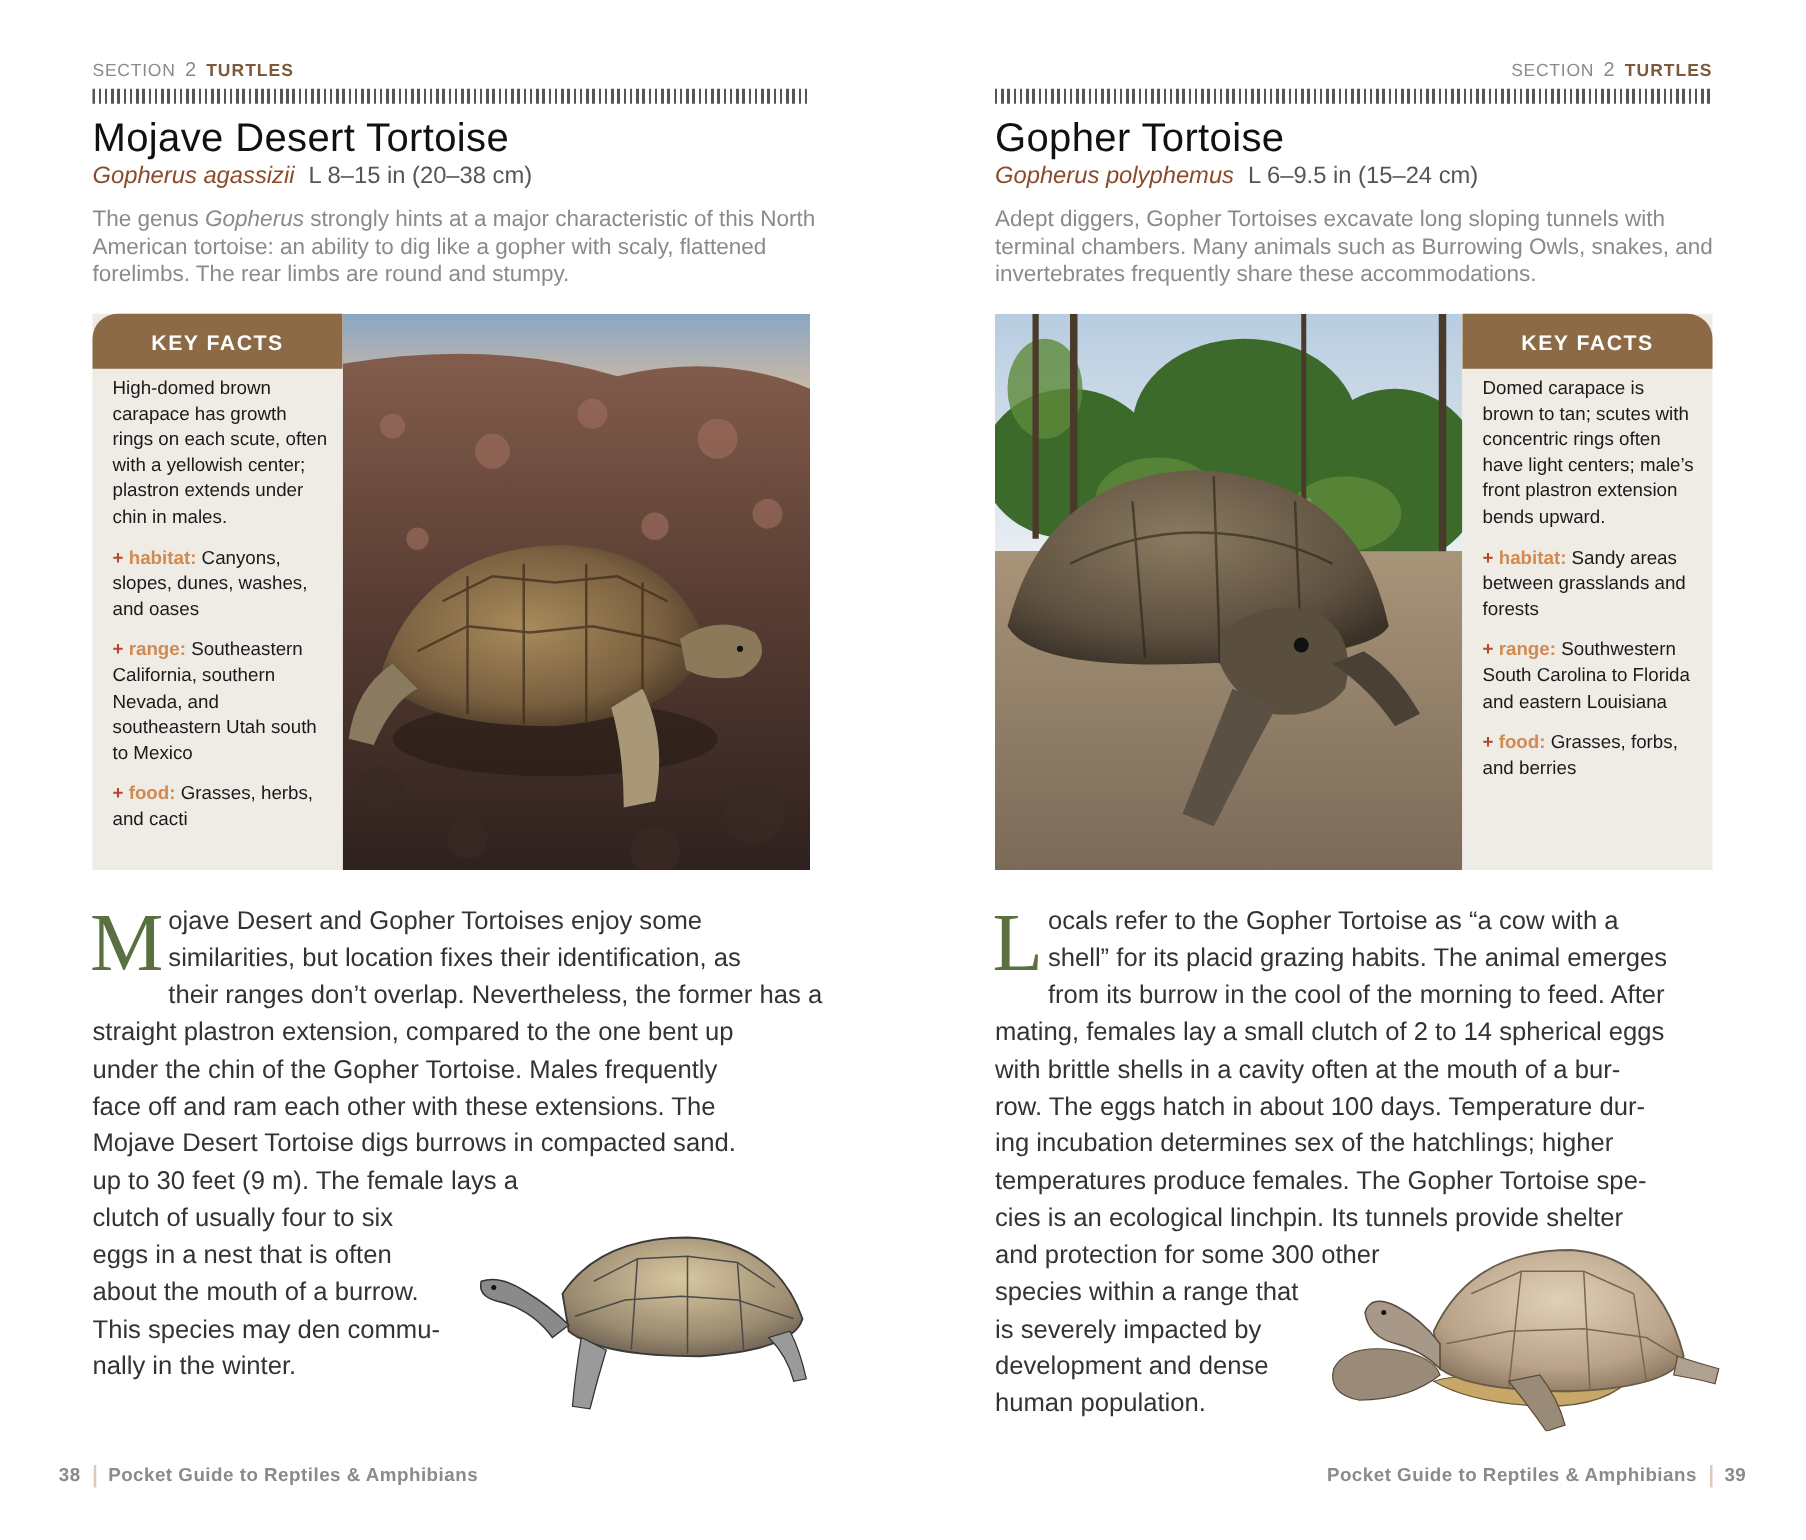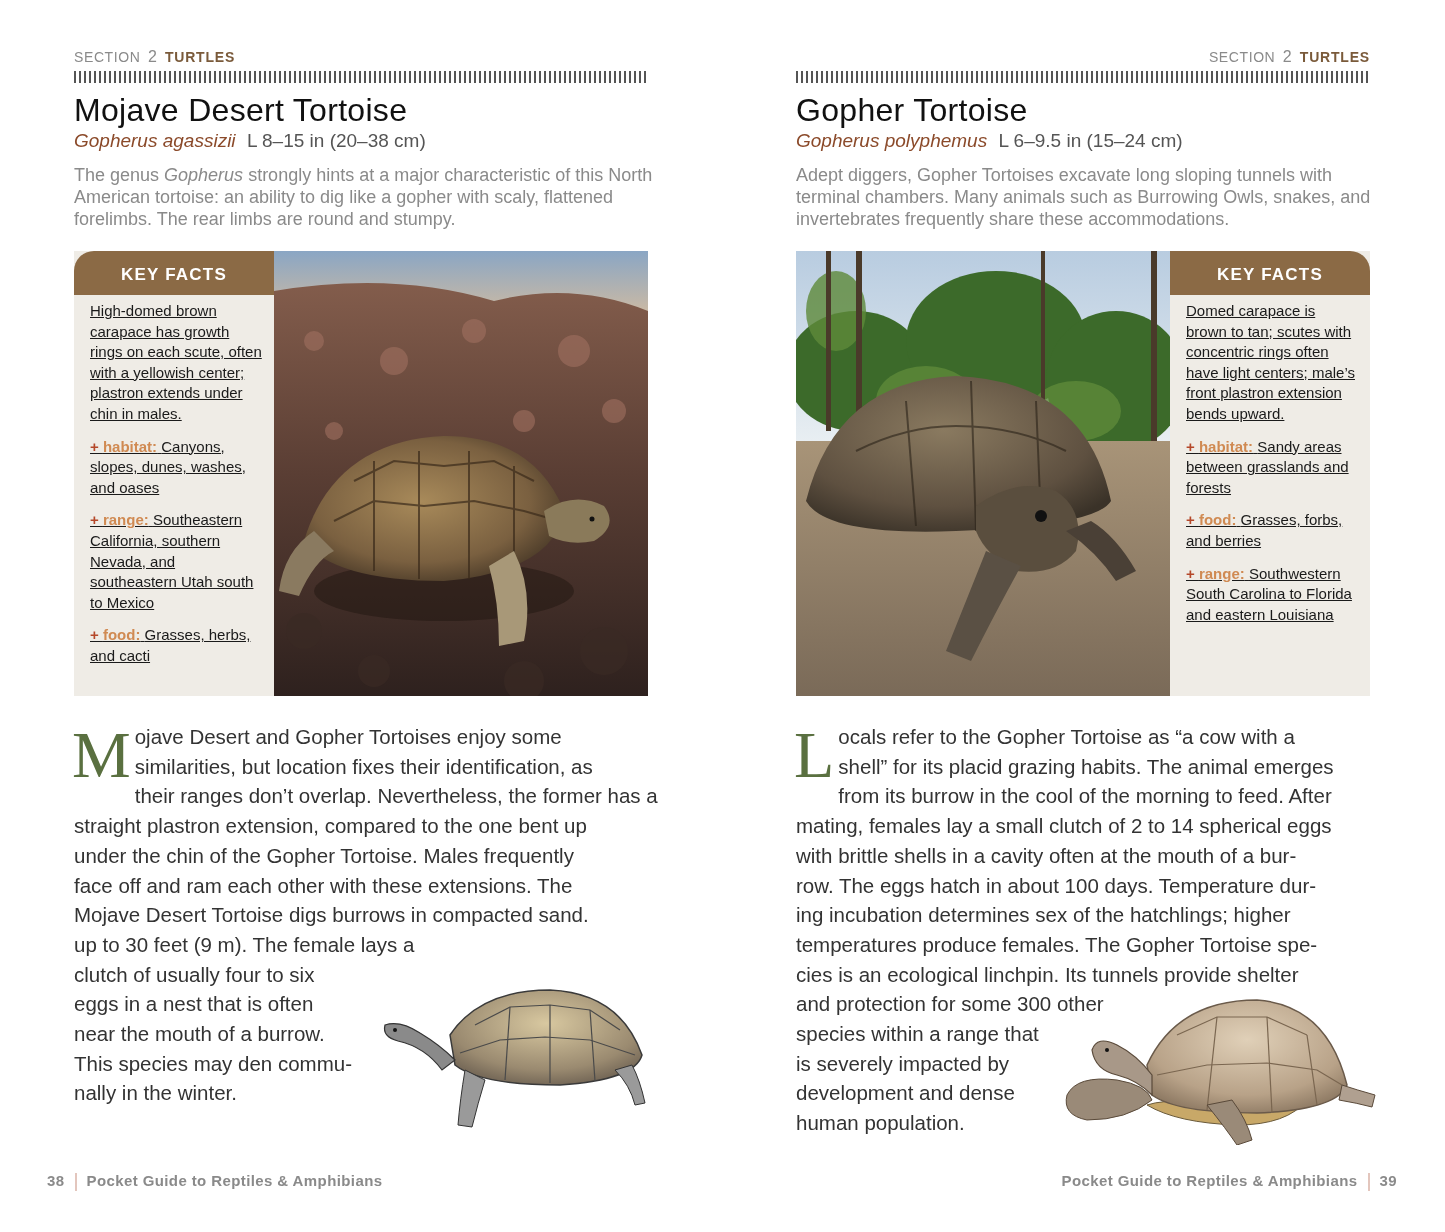--- a/index.html
+++ b/index.html
@@ -32,21 +32,21 @@
   .feature { position:absolute; top:251px; width:574px; height:445px; }
   .left .feature { left:74px; }
   .right .feature { left:74px; }
   .facts { position:absolute; top:0; width:200px; height:445px; background:#efece6; }
   .facts-head { height:44px; background:#8b6a45; color:#fff; font-weight:bold; font-size:17px; letter-spacing:1.2px; text-align:center; line-height:48px; }
   .left .facts { left:0; }
   .left .facts-head { border-top-left-radius:20px; }
   .right .facts { right:0; }
   .right .facts-head { border-top-right-radius:20px; }
   .facts-body { padding:6px 10px 0 16px; font-size:15px; line-height:20.6px; color:#1a1a1a; }
-  .facts-body p { margin:0 0 12px 0;text-decoration:underline; }
+  .facts-body p { margin:0 0 12px 0; }
   .fact-plus { color:#b5482a; font-weight:bold; }
   .fact-key { color:#d08a52; font-weight:bold; }
 
   .photo { position:absolute; top:0; height:445px; overflow:hidden; }
   .left .photo { left:200px; width:374px; }
   .right .photo { left:0; width:374px; }
 
   .body-text { position:absolute; top:722px; width:560px; font-size:20.5px; line-height:29.7px; color:#333; }
   .left .body-text { left:74px; }
   .right .body-text { left:74px; }
@@ -149,21 +149,21 @@
     <span class="line">ojave Desert and Gopher Tortoises enjoy some</span>
     <span class="line">similarities, but location fixes their identification, as</span>
     <span class="line">their ranges don’t overlap. Nevertheless, the former has a</span>
     <span class="line">straight plastron extension, compared to the one bent up</span>
     <span class="line">under the chin of the Gopher Tortoise. Males frequently</span>
     <span class="line">face off and ram each other with these extensions. The</span>
     <span class="line">Mojave Desert Tortoise digs burrows in compacted sand.</span>
     <span class="line">up to 30 feet (9 m). The female lays a</span>
     <span class="line">clutch of usually four to six</span>
     <span class="line">eggs in a nest that is often</span>
-    <span class="line">near the mouth of a burrow.</span>
+    <span class="line">about the mouth of a burrow.</span>
     <span class="line">This species may den commu-</span>
     <span class="line">nally in the winter.</span>
   </div>
 
   <div class="illus">
     <svg width="270" height="150" viewBox="0 0 270 150">
       <defs>
         <radialGradient id="lis" cx="0.5" cy="0.35" r="0.7">
           <stop offset="0" stop-color="#d8c8a0"></stop>
             <stop offset="0.7" stop-color="#9a8a70"></stop>
@@ -252,22 +252,22 @@
         <circle cx="245" cy="265" r="6" fill="#111"></circle>
         <path d="M190 300 Q170 350 150 400 L175 410 Q200 360 225 315 Z" fill="#5a5044"></path>
         <path d="M270 280 Q300 300 320 330 L340 320 Q320 285 295 270 Z" fill="#4a4036"></path>
       </svg>
     </div>
     <div class="facts">
       <div class="facts-head">KEY FACTS</div>
       <div class="facts-body">
         <p>Domed carapace is brown to tan; scutes with concentric rings often have light centers; male’s front plastron extension bends upward.</p>
         <p><span class="fact-plus">+ </span><span class="fact-key">habitat:</span> <span>Sandy areas between grasslands and forests</span></p>
+        <p><span class="fact-plus">+ </span><span class="fact-key">range:</span> <span>Southwestern South Carolina to Florida and eastern Louisiana</span></p>
         <p><span class="fact-plus">+ </span><span class="fact-key">food:</span> <span>Grasses, forbs, and berries</span></p>
-        <p><span class="fact-plus">+ </span><span class="fact-key">range:</span> <span>Southwestern South Carolina to Florida and eastern Louisiana</span></p>
       </div>
     </div>
   </div>
 
   <div class="body-text">
     <span class="dropcap">L</span>
     <span class="line">ocals refer to the Gopher Tortoise as “a cow with a</span>
     <span class="line">shell” for its placid grazing habits. The animal emerges</span>
     <span class="line">from its burrow in the cool of the morning to feed. After</span>
     <span class="line">mating, females lay a small clutch of 2 to 14 spherical eggs</span>

